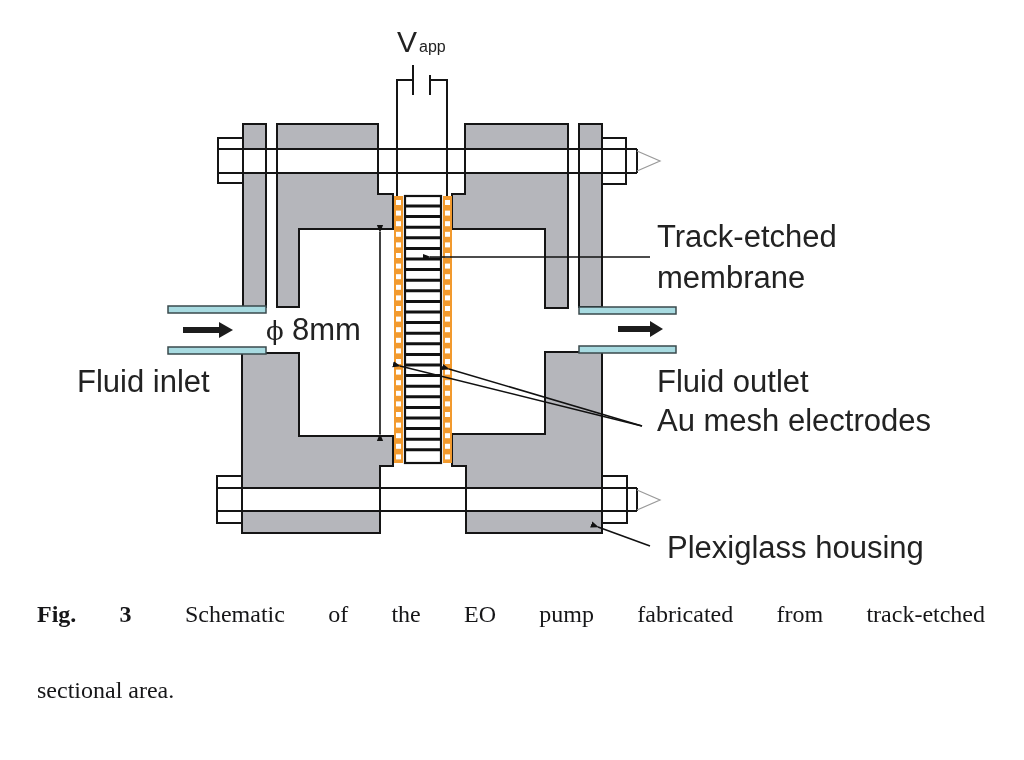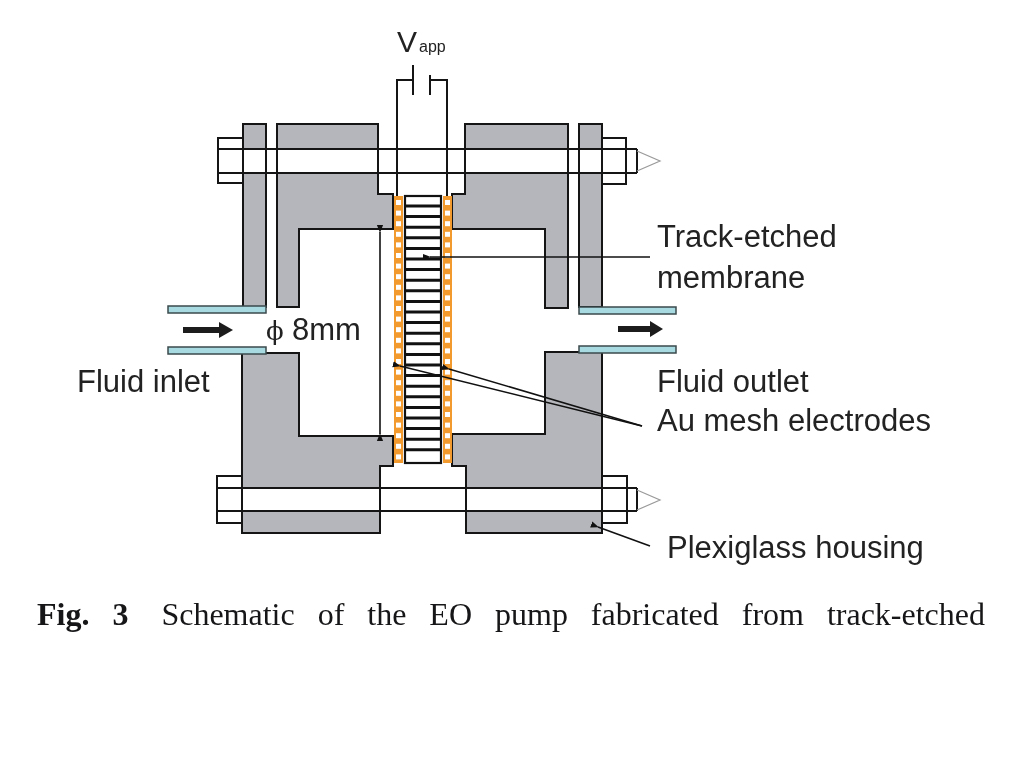--- a/index.html
+++ b/index.html
@@ -4,21 +4,21 @@
   <style>
     html, body { margin: 0; padding: 0; background: #ffffff; }
     #page { position: relative; width: 1024px; height: 760px; background: #ffffff; overflow: hidden; }
     #figure-svg { position: absolute; left: 0; top: 0; }
     .lbl { font-family: "Liberation Sans", sans-serif; font-size: 31px; fill: #222222; }
     .lbl-small { font-family: "Liberation Sans", sans-serif; font-size: 16px; fill: #222222; }
     .lbl-v { font-family: "Liberation Sans", sans-serif; font-size: 30px; fill: #222222; }
     .phi { font-family: "DejaVu Serif", serif; font-size: 26px; fill: #222222; }
     .caption-line {
       position: absolute; left: 37px; width: 948px;
-      font-family: "Liberation Serif", serif; font-size: 32px; line-height: 38px;
+      font-family: "Liberation Serif", serif; font-size: 24px; line-height: 38px;
       color: #161618; white-space: nowrap;
     }
     .caption-line.just { text-align: justify; text-align-last: justify; white-space: normal; }
     .caption-label { font-weight: bold; margin-right: 10px; }
   </style>
 </head>
 <body>
 
 <div id="page">
   <svg id="figure-svg" width="1024" height="590" viewBox="0 0 1024 590">
@@ -194,13 +194,14 @@
     <text x="657" y="288" class="lbl">membrane</text>
     <text x="657" y="392" class="lbl">Fluid outlet</text>
     <text x="657" y="431" class="lbl">Au mesh electrodes</text>
     <text x="667" y="558" class="lbl">Plexiglass housing</text>
     <text x="77" y="392" class="lbl">Fluid inlet</text>
     <text x="266" y="340" class="phi">ϕ</text>
     <text x="292" y="340" class="lbl">8mm</text>
   </svg>
 
   <div class="caption-line just" style="top:595px;"><span class="caption-label">Fig. 3</span> <span>Schematic of the EO pump fabricated from track-etched</span></div>
+  <div class="caption-line" style="top:671px;">sectional area.</div>
 </div>
 
 </body></html>

